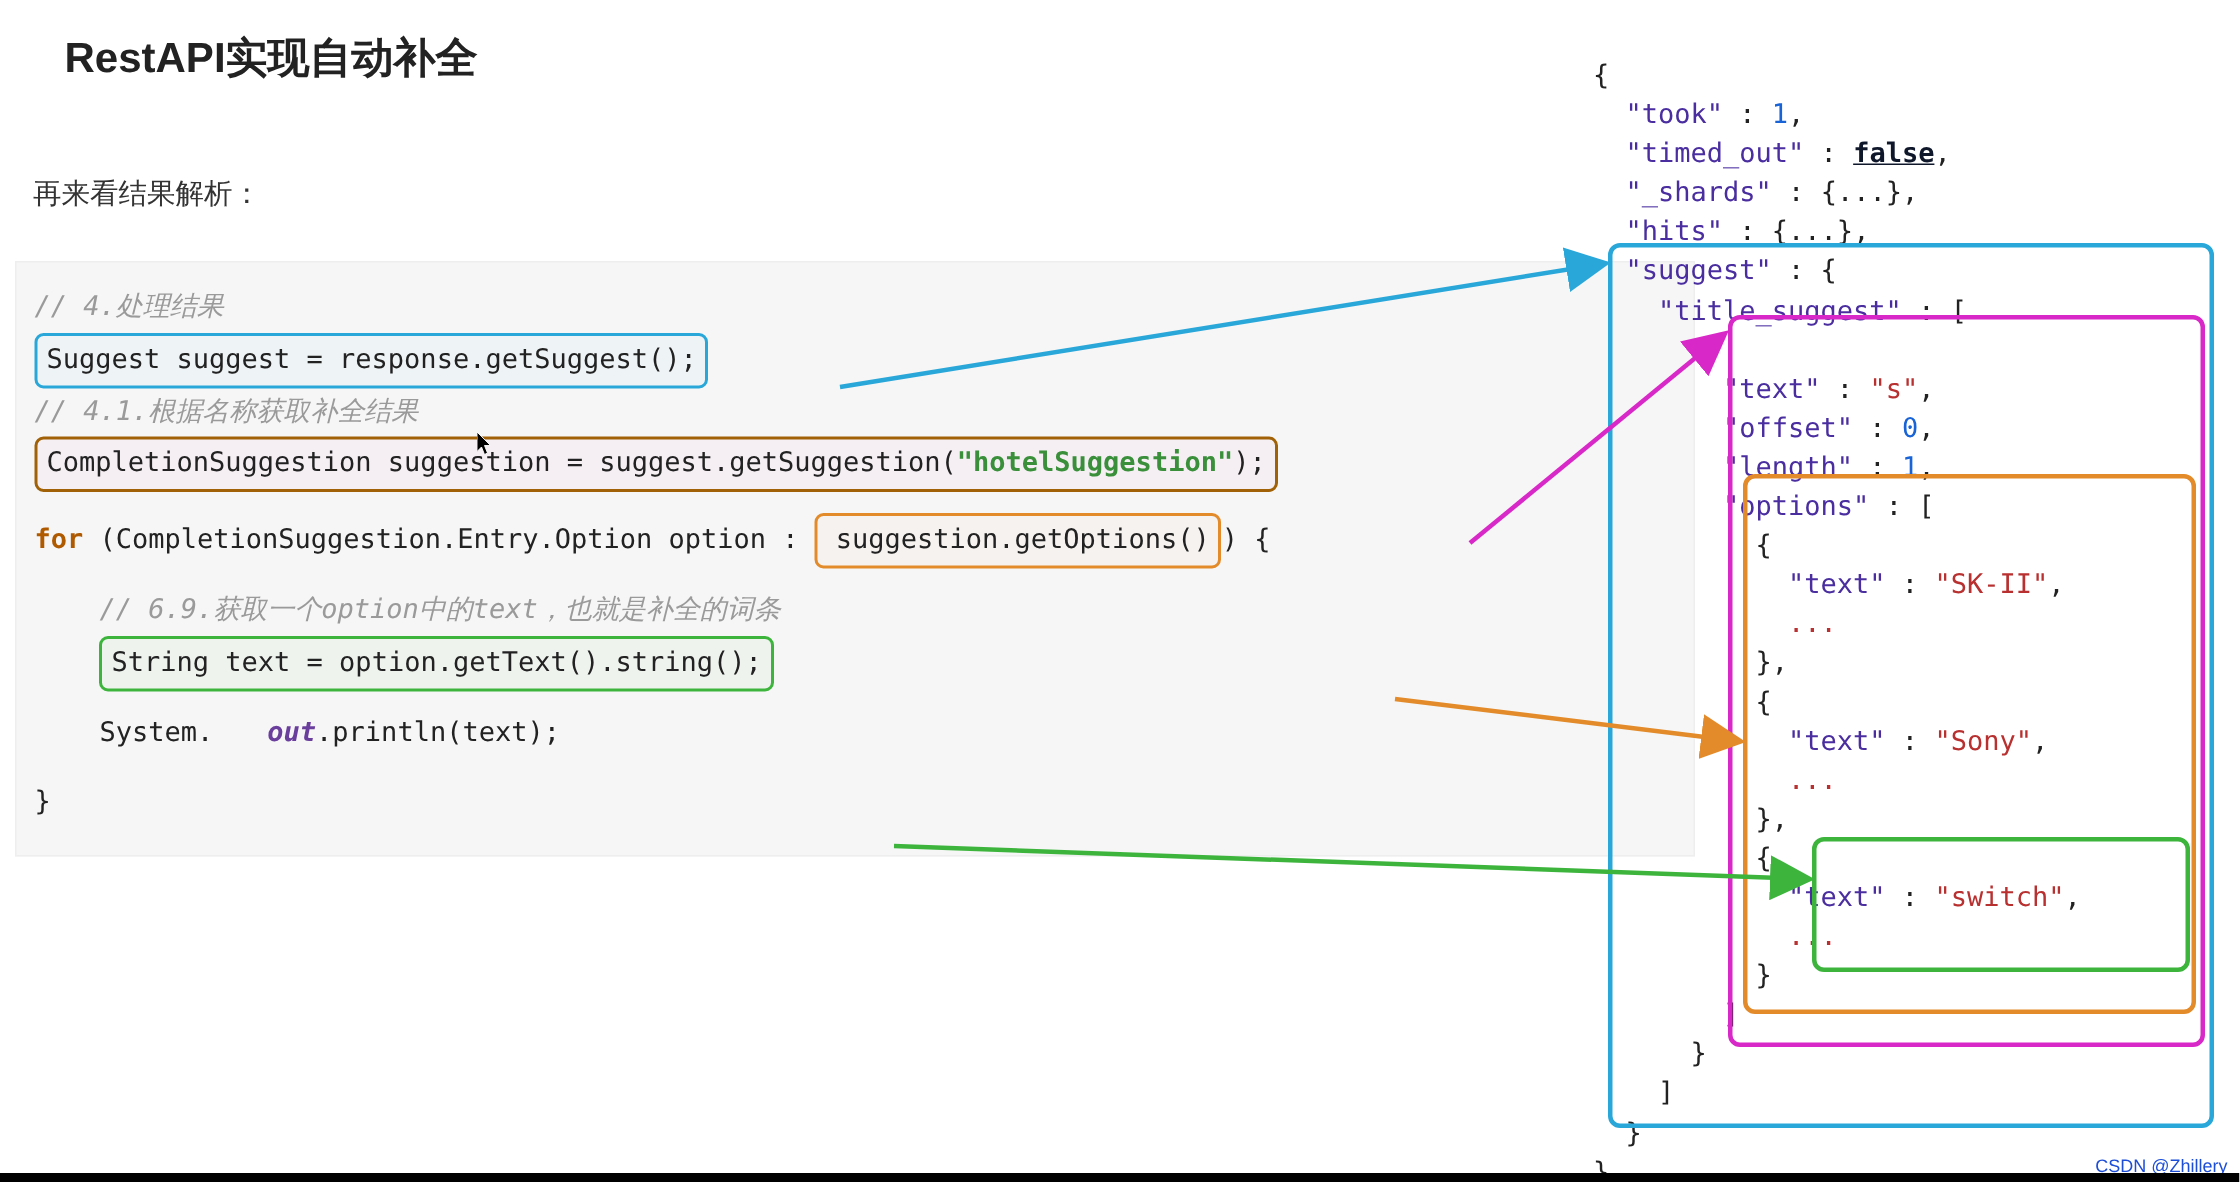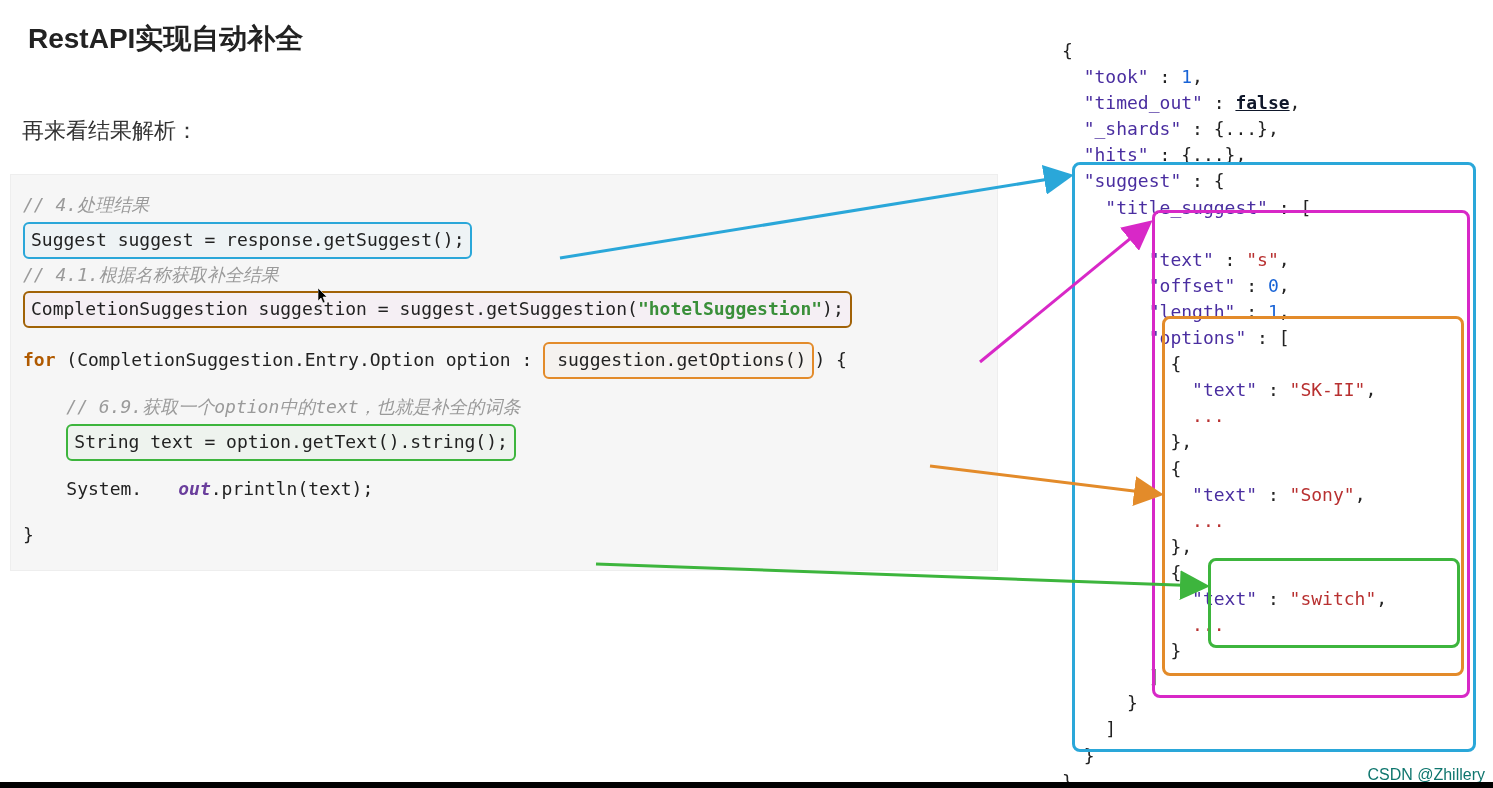--- a/index.html
+++ b/index.html
@@ -8,38 +8,38 @@
     padding: 0;
     font-family: -apple-system, "Helvetica Neue", Arial, "PingFang SC", "Microsoft YaHei", sans-serif;
     background: #fff;
     width: 1493px;
     height: 788px;
     position: relative;
     overflow: hidden;
   }
   .page-title {
     position: absolute;
-    left: 28px;
+    left: 43px;
     top: 20px;
     font-size: 28px;
     font-weight: 700;
     color: #222;
   }
   .subtitle {
     position: absolute;
     left: 22px;
     top: 116px;
-    font-size: 22px;
+    font-size: 19px;
     color: #333;
   }
   .code-block {
     position: absolute;
     left: 10px;
     top: 174px;
-    width: 988px;
+    width: 1120px;
     background: #f6f6f6;
     border: 1px solid #eee;
     padding: 14px 12px 18px 12px;
     font-family: "Menlo", "Consolas", "DejaVu Sans Mono", monospace;
     font-size: 18px;
     line-height: 1.6;
     color: #222;
   }
   .code-block .comment { color: #9a9a9a; font-style: italic; }
   .code-block .kw { color: #b05a00; font-weight: bold; }
@@ -75,22 +75,22 @@
   .jbox-magenta { border: 3px solid #d828c7; }
   .jbox-orange  { border: 3px solid #e38b2a; }
   .jbox-green   { border: 3px solid #3db53d; }
 
   svg.arrows { position: absolute; left: 0; top: 0; width: 1493px; height: 788px; pointer-events: none; }
 
   .watermark {
     position: absolute;
     right: 8px;
     bottom: 4px;
-    font-size: 16px;
-    color: #0f766e;
+    font-size: 12px;
+    color: #1d4ed8;
   }
   .bottom-bar {
     position: absolute; left: 0; bottom: 0; width: 100%; height: 6px; background: #000;
   }
   .cursor-arrow {
     position: absolute;
     left: 318px; top: 288px;
     width: 12px; height: 16px;
     pointer-events: none;
   }

